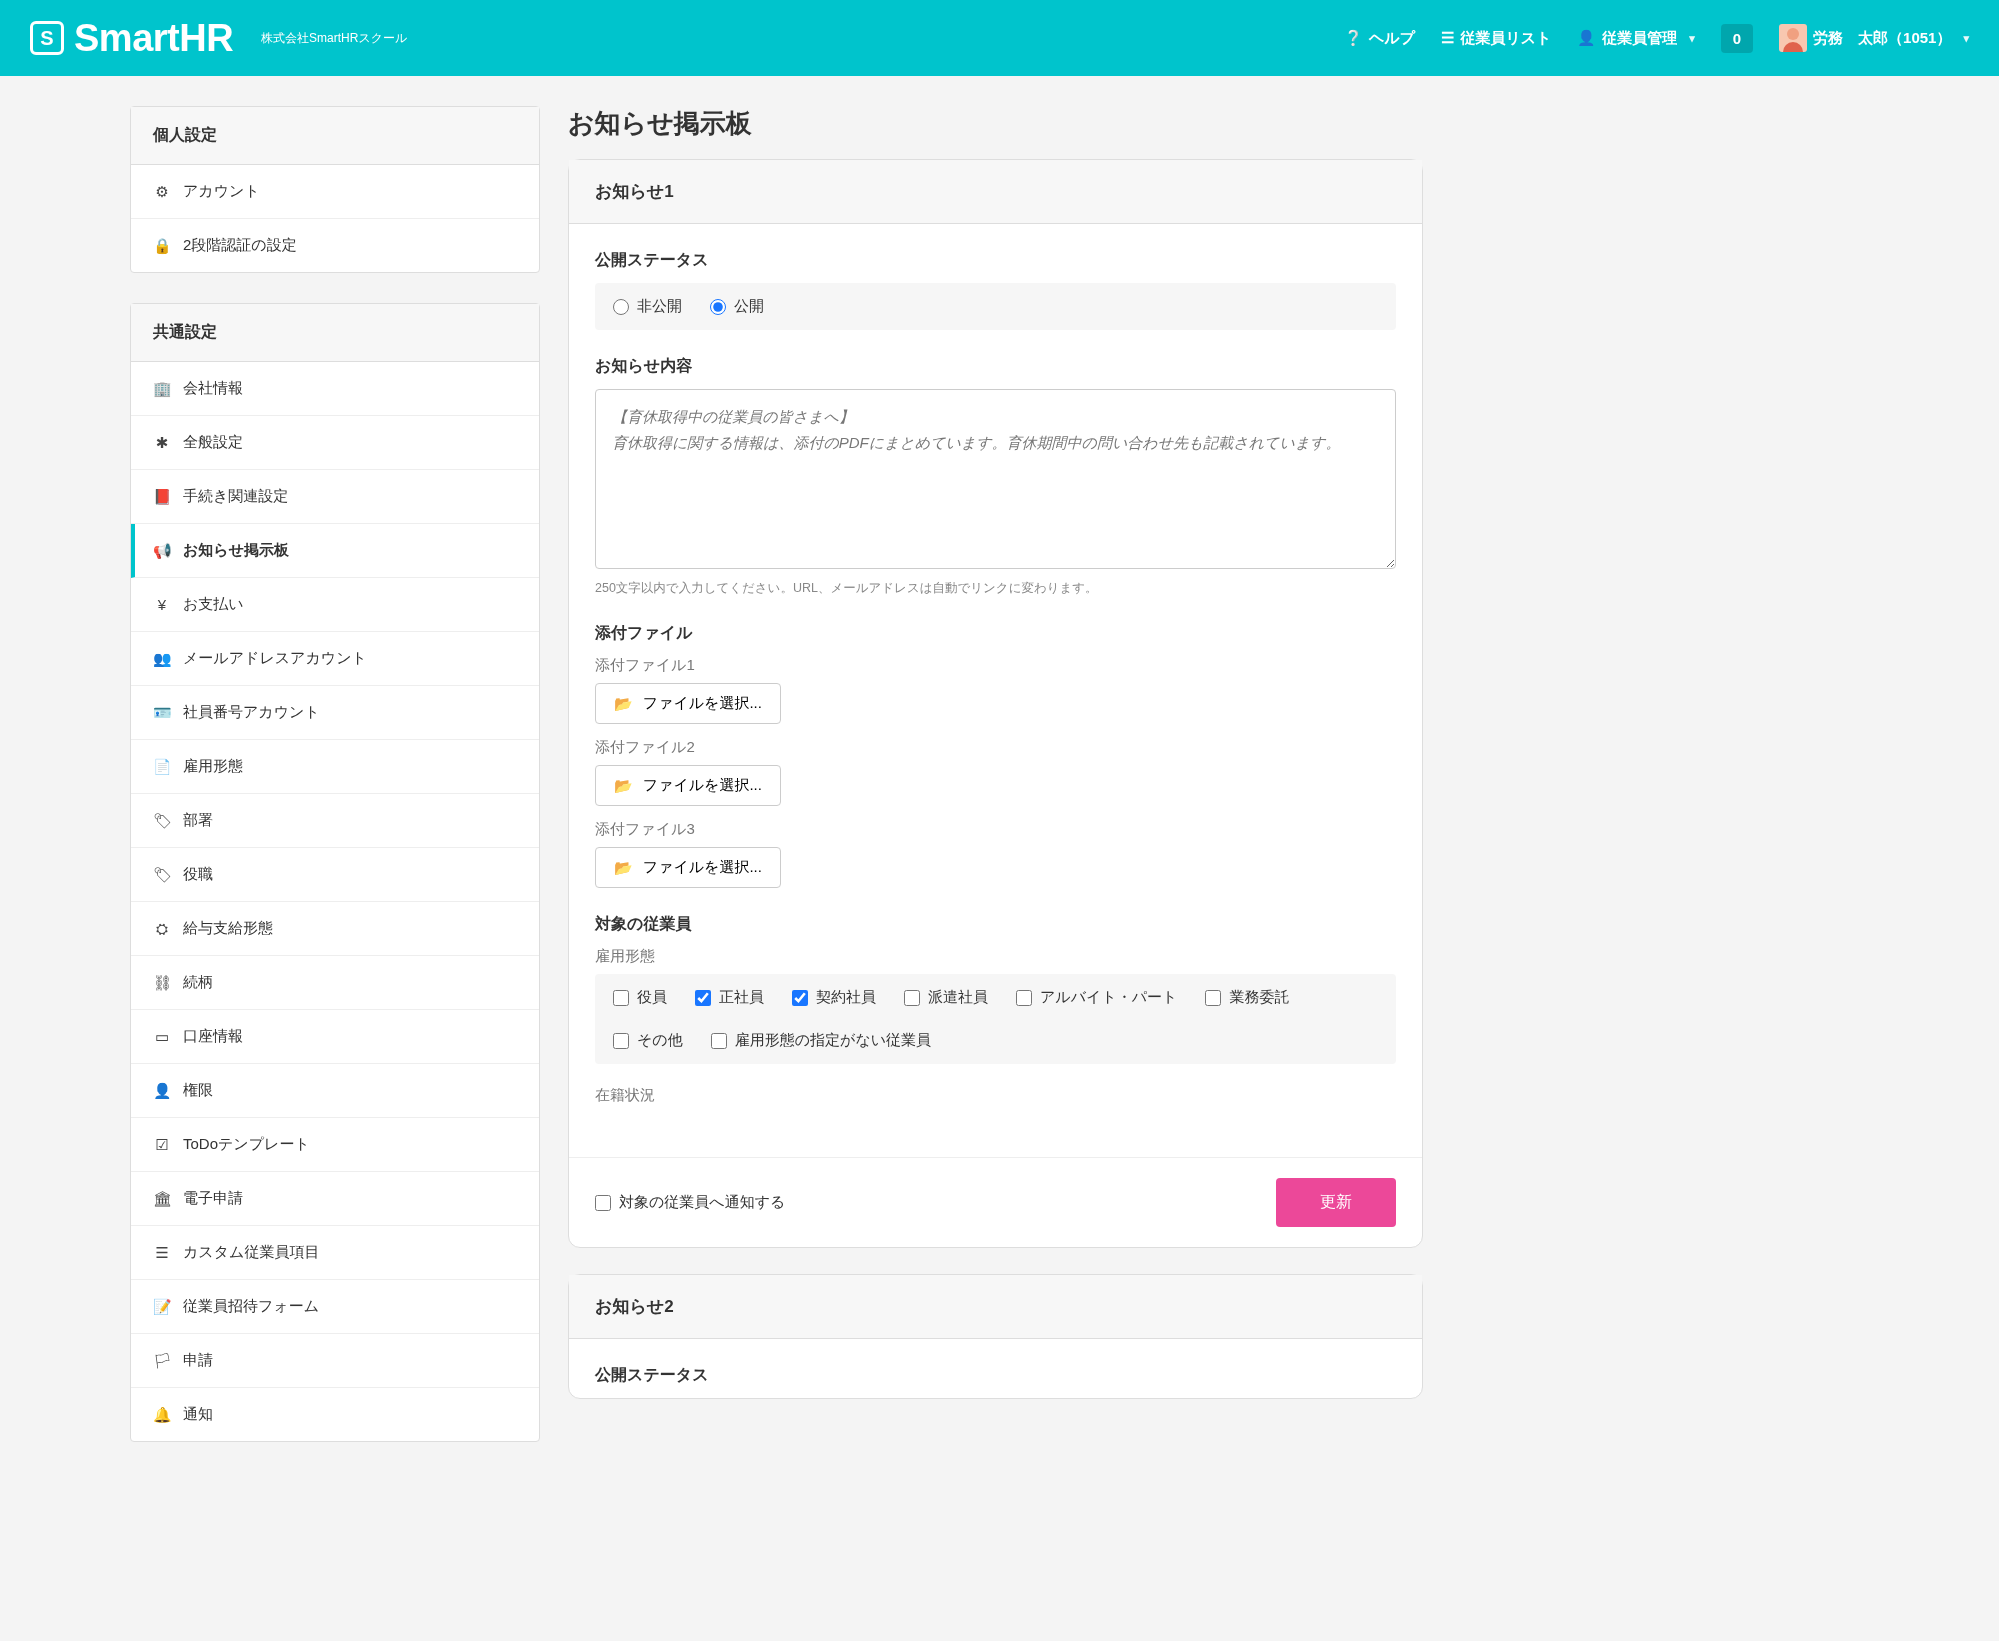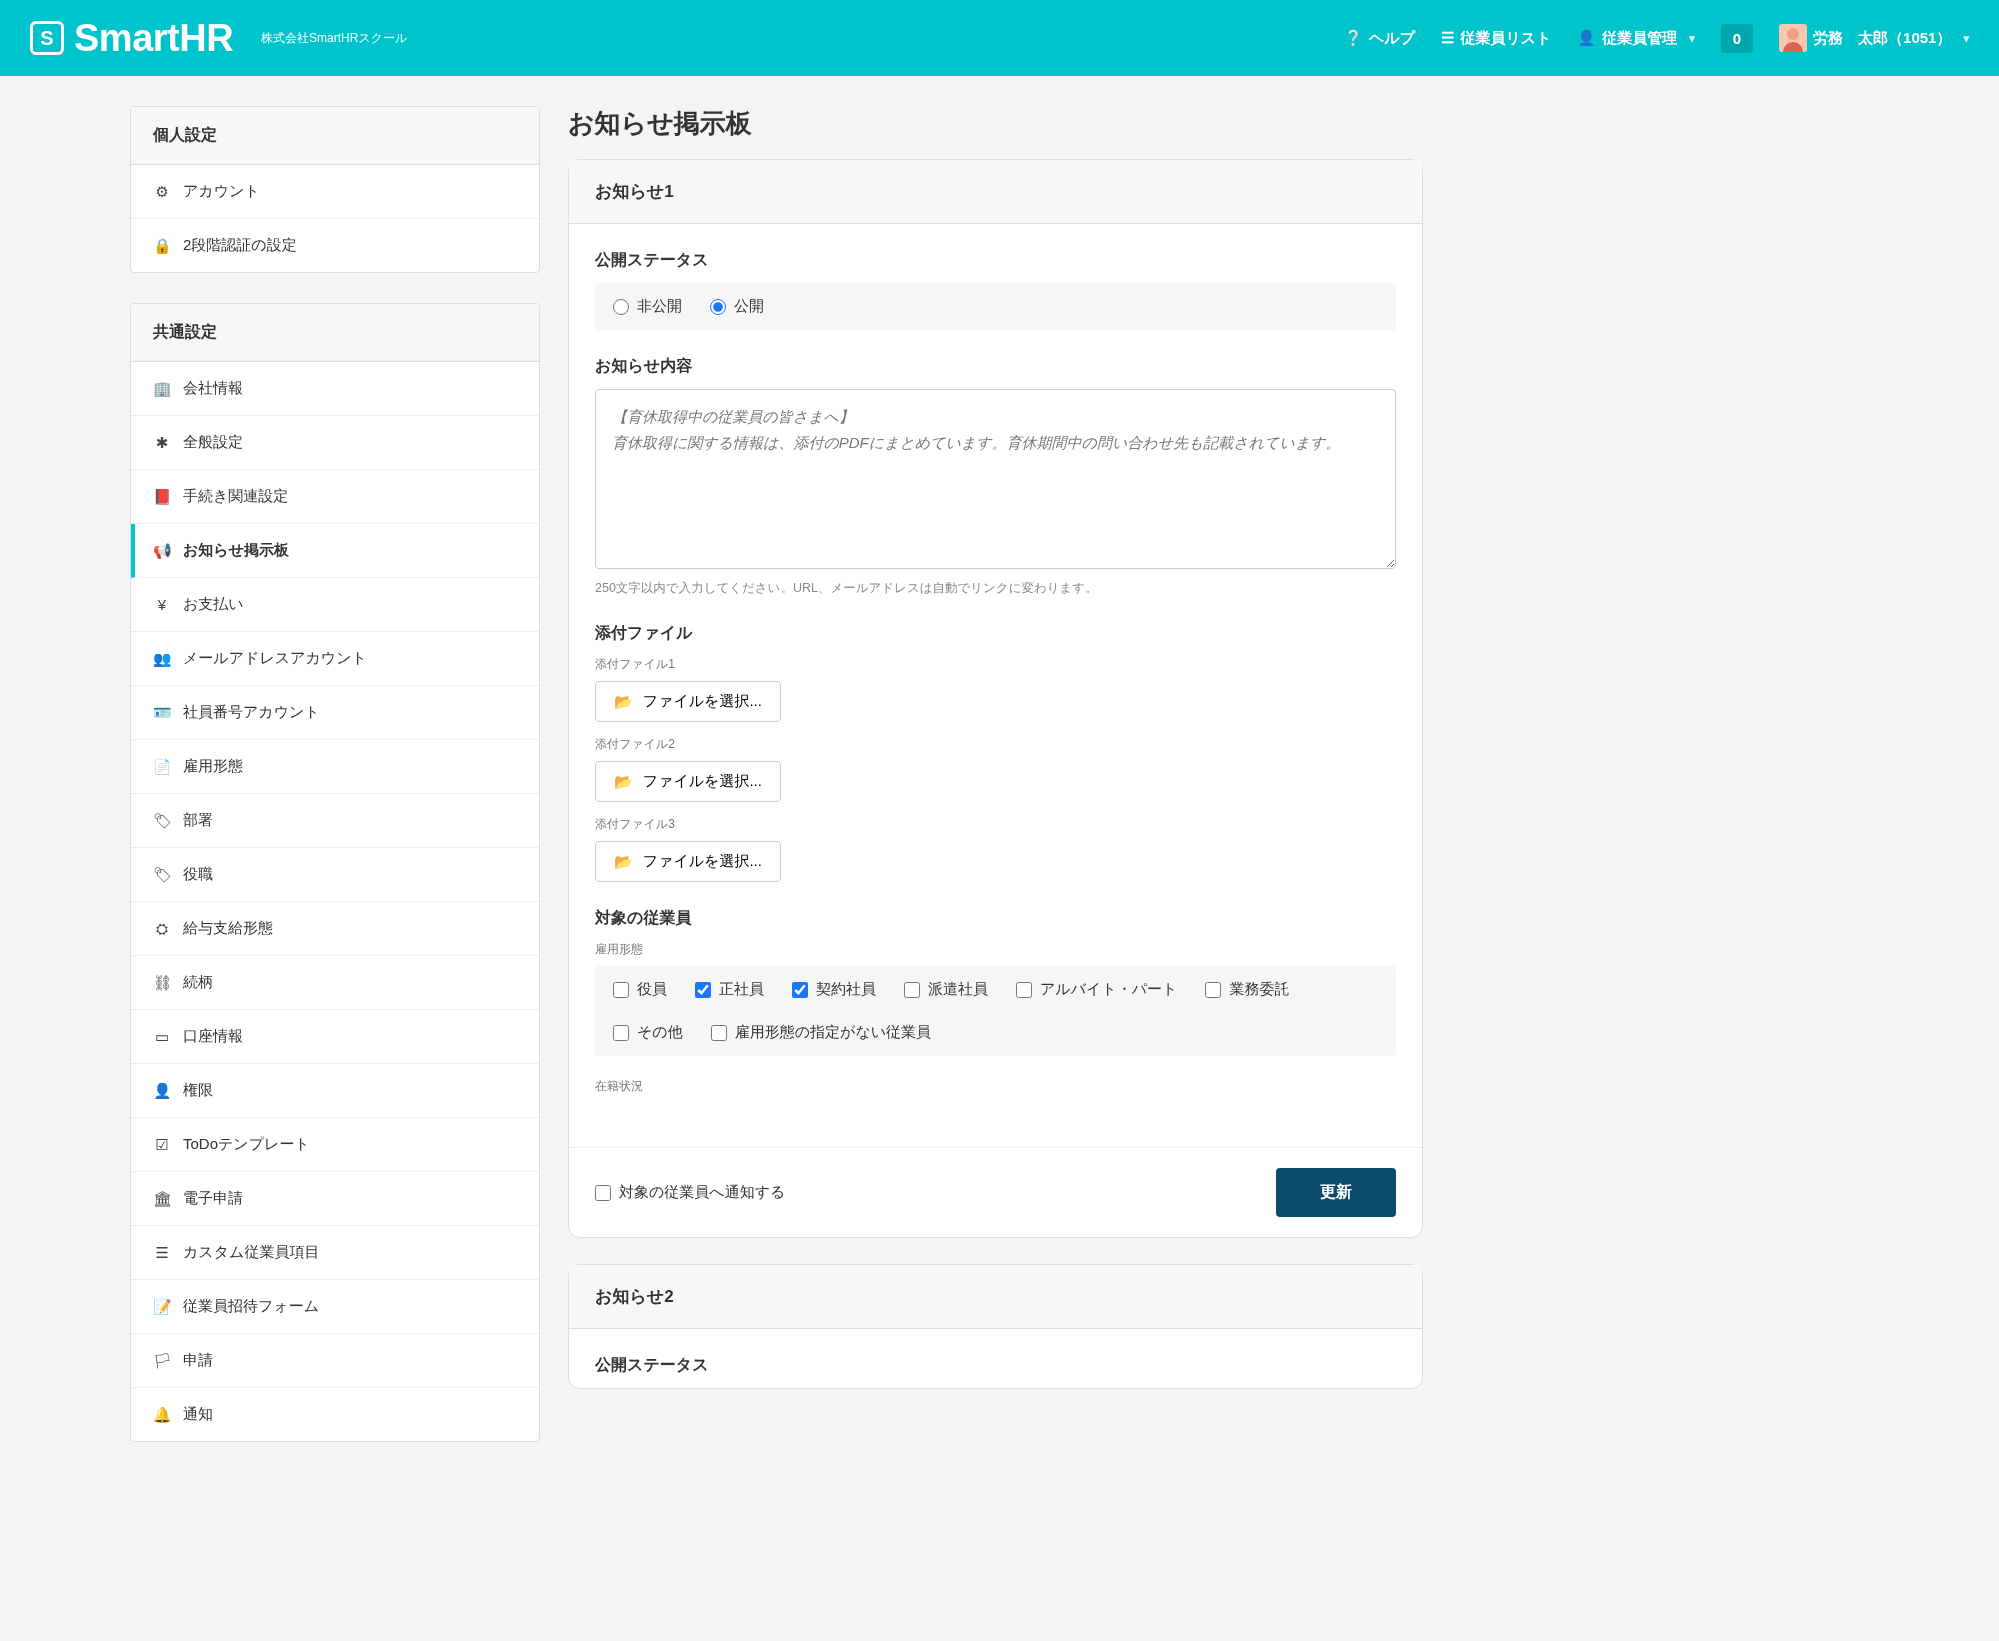--- a/index.html
+++ b/index.html
@@ -109,21 +109,21 @@
   }
   .card-header {
     background:#f7f7f7;
     padding: 20px 26px;
     font-weight:700;
     font-size:17px;
     border-bottom:1px solid #ddd;
   }
   .card-body { padding: 26px; }
   .section-label { font-weight:700; font-size:16px; margin-bottom:12px; }
-  .sub-label { font-size:12px; color:#777; margin-bottom:8px; margin-top:4px;}
+  .sub-label { font-size:15px; color:#777; margin-bottom:8px; margin-top:4px;}
   .radio-row, .check-row {
     background:#f6f6f6;
     border-radius:4px;
     padding: 14px 18px;
     display:flex;
     flex-wrap:wrap;
     gap: 24px 28px;
     align-items:center;
     font-size:15px;
   }
@@ -152,27 +152,27 @@
   }
   .block { margin-bottom: 26px; }
   .card-footer {
     border-top:1px solid #eee;
     padding: 20px 26px;
     display:flex;
     align-items:center;
     justify-content:space-between;
   }
   .update-btn {
-    background:#0c4a6e;
+    background:#ec4899;
     color:#fff;
     border:none;
     border-radius:4px;
     padding: 14px 44px;
     font-size:16px;
-    font-weight:700;
+    font-weight:400;
     cursor:pointer;
   }
   .footer-check { display:flex; align-items:center; gap:8px; font-size:15px;}
   .caret-down::after { content:"▾"; font-size:11px; margin-left:6px; opacity:0.9;}
 </style>
 </head>
 <body>
 
 <div class="topbar">
   <div class="brand">

